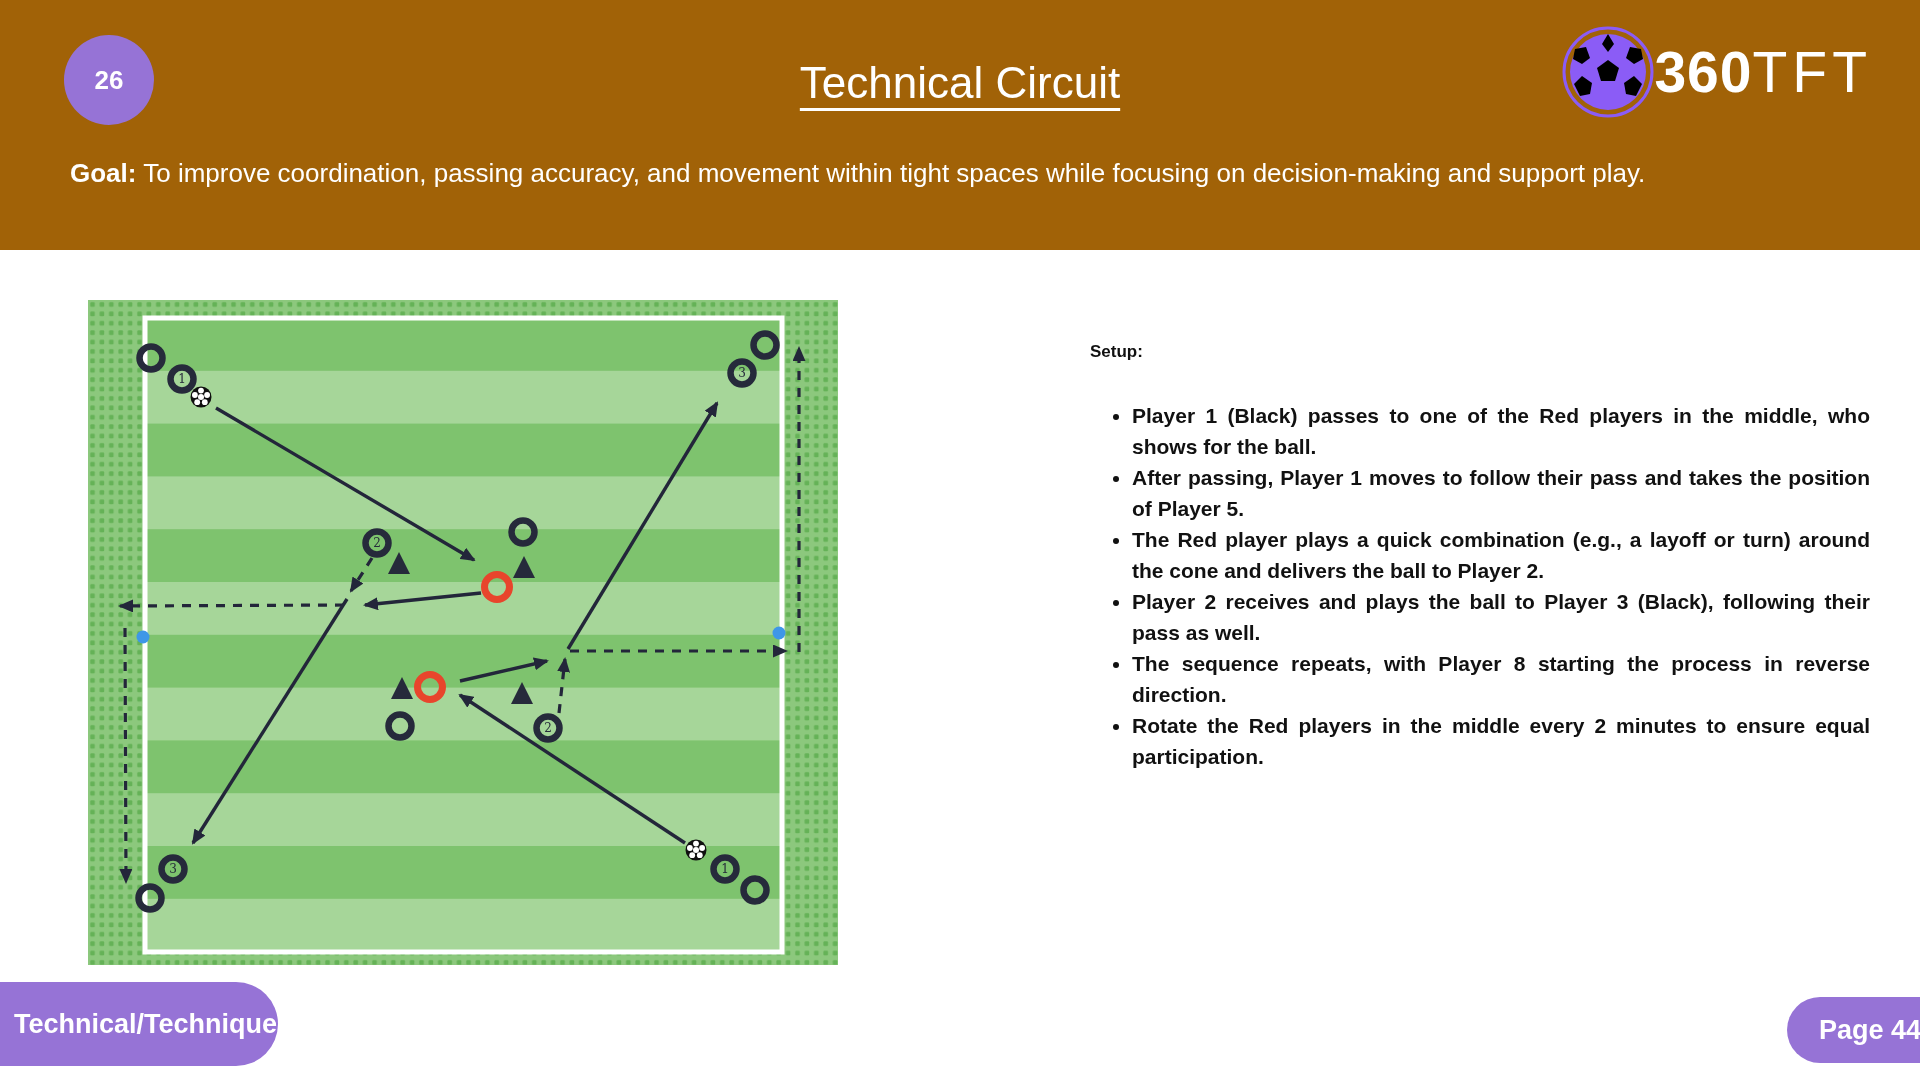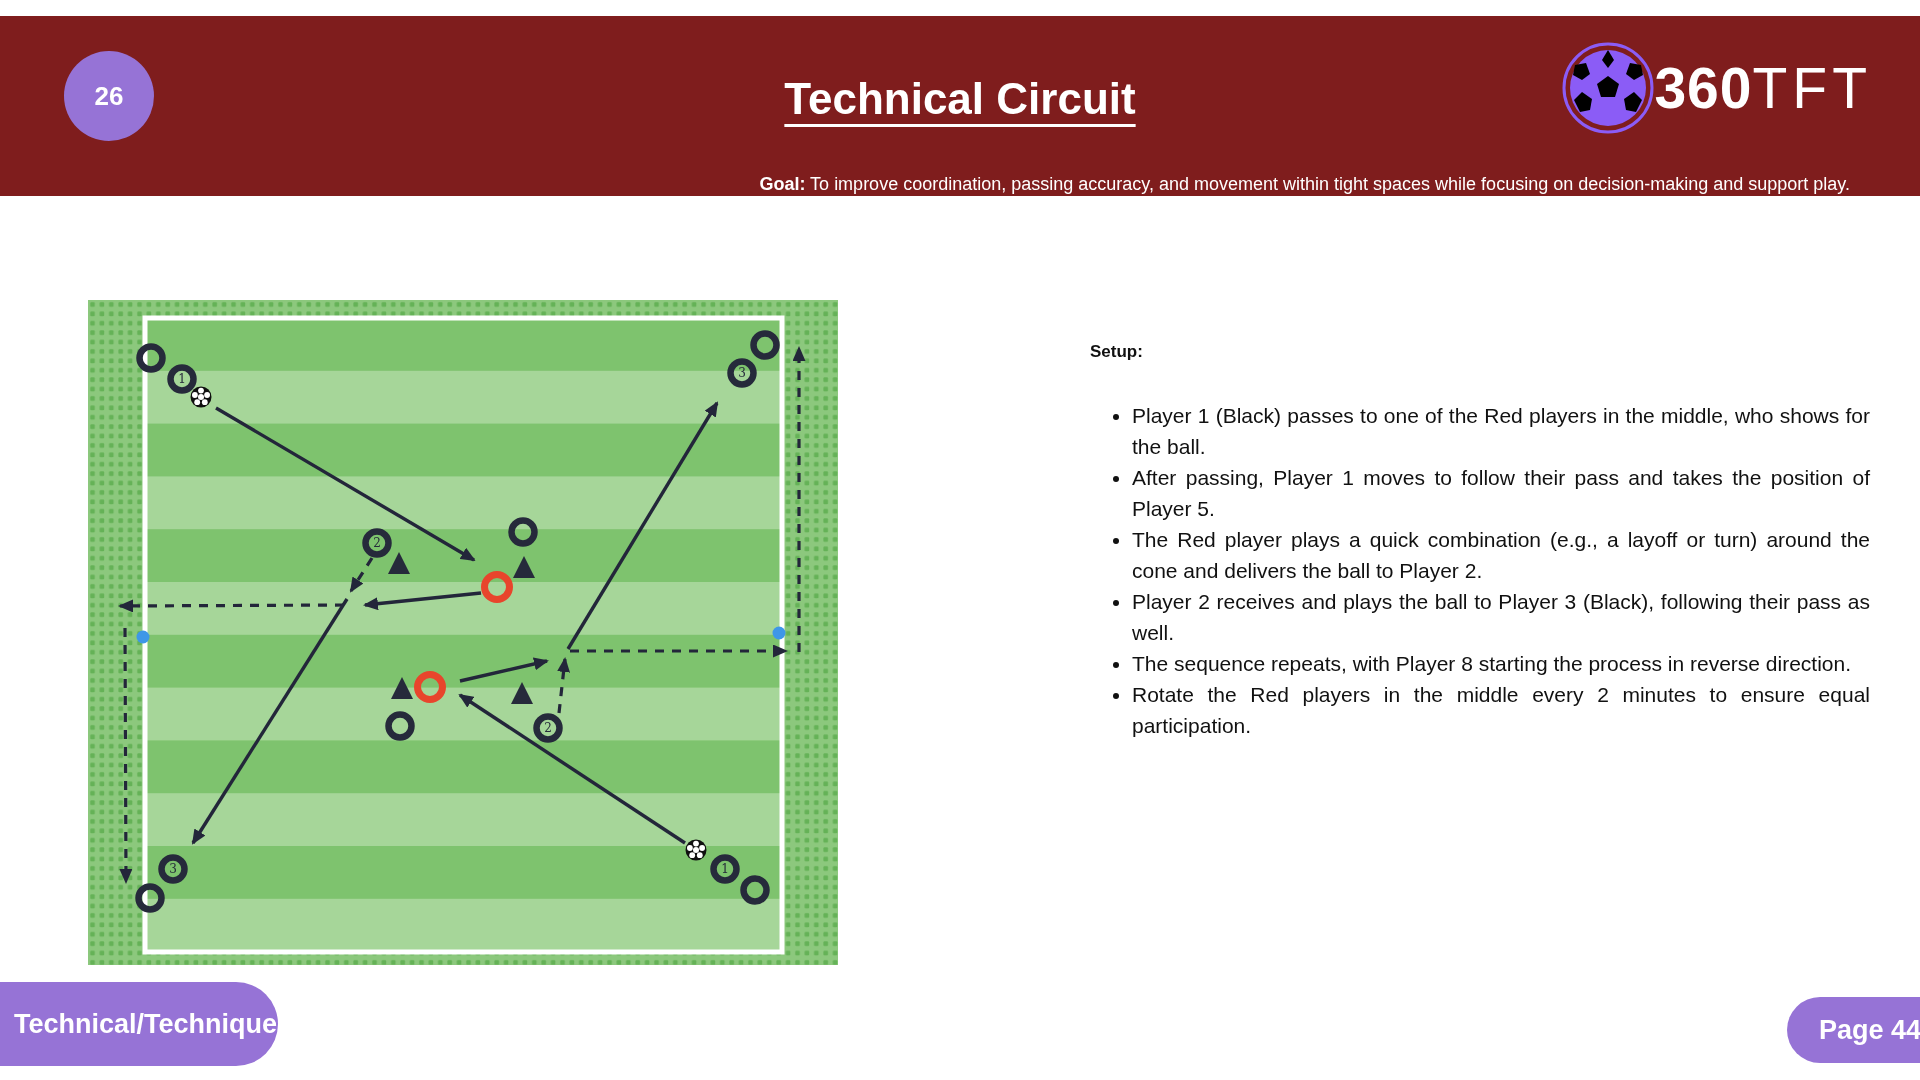--- a/index.html
+++ b/index.html
@@ -1,45 +1,45 @@
 <!DOCTYPE html>
 <html><head>
 <meta charset="utf-8">
 <style>
   * { margin:0; padding:0; box-sizing:border-box; }
   html,body { width:1920px; height:1080px; background:#fff; overflow:hidden;
               font-family:"Liberation Sans", sans-serif; }
   .stage { position:relative; width:1920px; height:1080px; background:#fff; }
 
   
-  .header { position:absolute; left:0; top:16px; width:1920px; height:180px; background:#7f1d1d; }
+  .header { position:absolute; left:0; top:0; width:1920px; height:250px; background:#a16207; }
   .badge { position:absolute; left:64px; top:35px; width:90px; height:90px;
            background:#9673D6; border-radius:50%; display:flex; align-items:center;
            justify-content:center; color:#fff; font-weight:bold; font-size:26px; }
   .title { position:absolute; left:0; top:58px; width:1920px; text-align:center;
-           color:#fff; font-size:44px; font-weight:bold; text-decoration:underline;
+           color:#fff; font-size:44px; font-weight:normal; text-decoration:underline;
            text-decoration-thickness:3px; text-underline-offset:10px; }
-  .goal-line { position:absolute; left:70px; top:158px; width:1780px; text-align:right;
-               color:#fff; font-size:18px; }
+  .goal-line { position:absolute; left:70px; top:158px; width:1780px; text-align:left;
+               color:#fff; font-size:26px; }
   .goal-line b { font-weight:bold; }
   .logo { position:absolute; right:48px; top:26px; display:flex; align-items:center; }
   .logo-text { color:#fff; font-size:57px; line-height:92px; }
   .logo-text .b360 { font-weight:bold; letter-spacing:1px; }
   .logo-text .tft { font-weight:normal; letter-spacing:5px; }
 
   
   .pitch { position:absolute; left:88px; top:300px; width:750px; height:665px; }
   .pitch svg { display:block; width:750px; height:665px; }
 
   
   .content { position:absolute; left:1090px; top:342px; width:780px; color:#111; }
   .content h3 { font-size:17px; font-weight:bold; margin:0 0 38px 0; }
   .content ul { margin:0 0 36px 0; padding-left:42px; }
   .content li { font-size:21px; line-height:31px; }
-  .content ul.justify li { text-align:justify; }
+  .content ul.justify li { text-align:justify;font-weight:bold; }
 
   
   .pill { position:absolute; background:#9673D6; color:#fff; font-weight:bold;
           display:flex; align-items:center; }
   .pill-left { left:-52px; top:982px; width:330px; height:84px; border-radius:46px;
                padding-left:66px; font-size:27px; }
   .pill-right { right:-52px; top:997px; width:185px; height:66px; border-radius:40px;
                 padding-left:32px; font-size:27px; }
 </style>
 </head>

